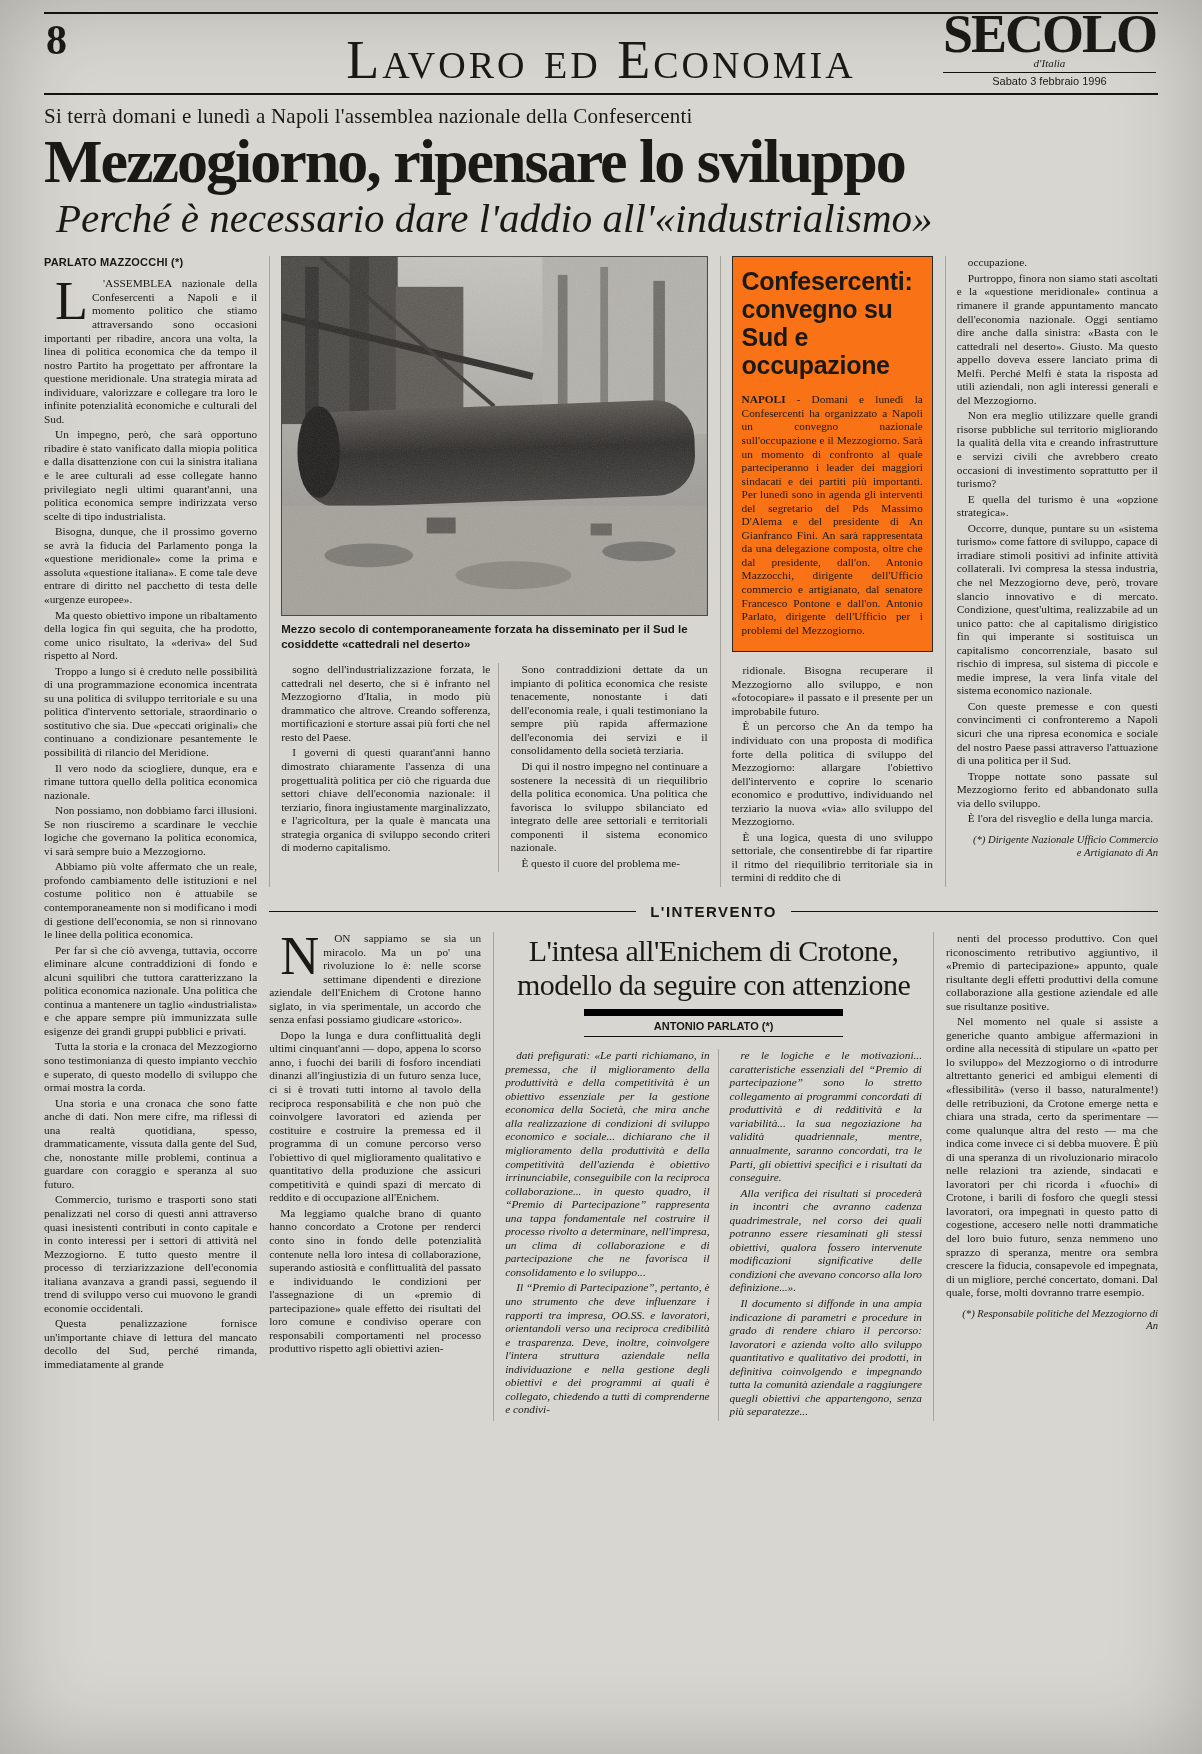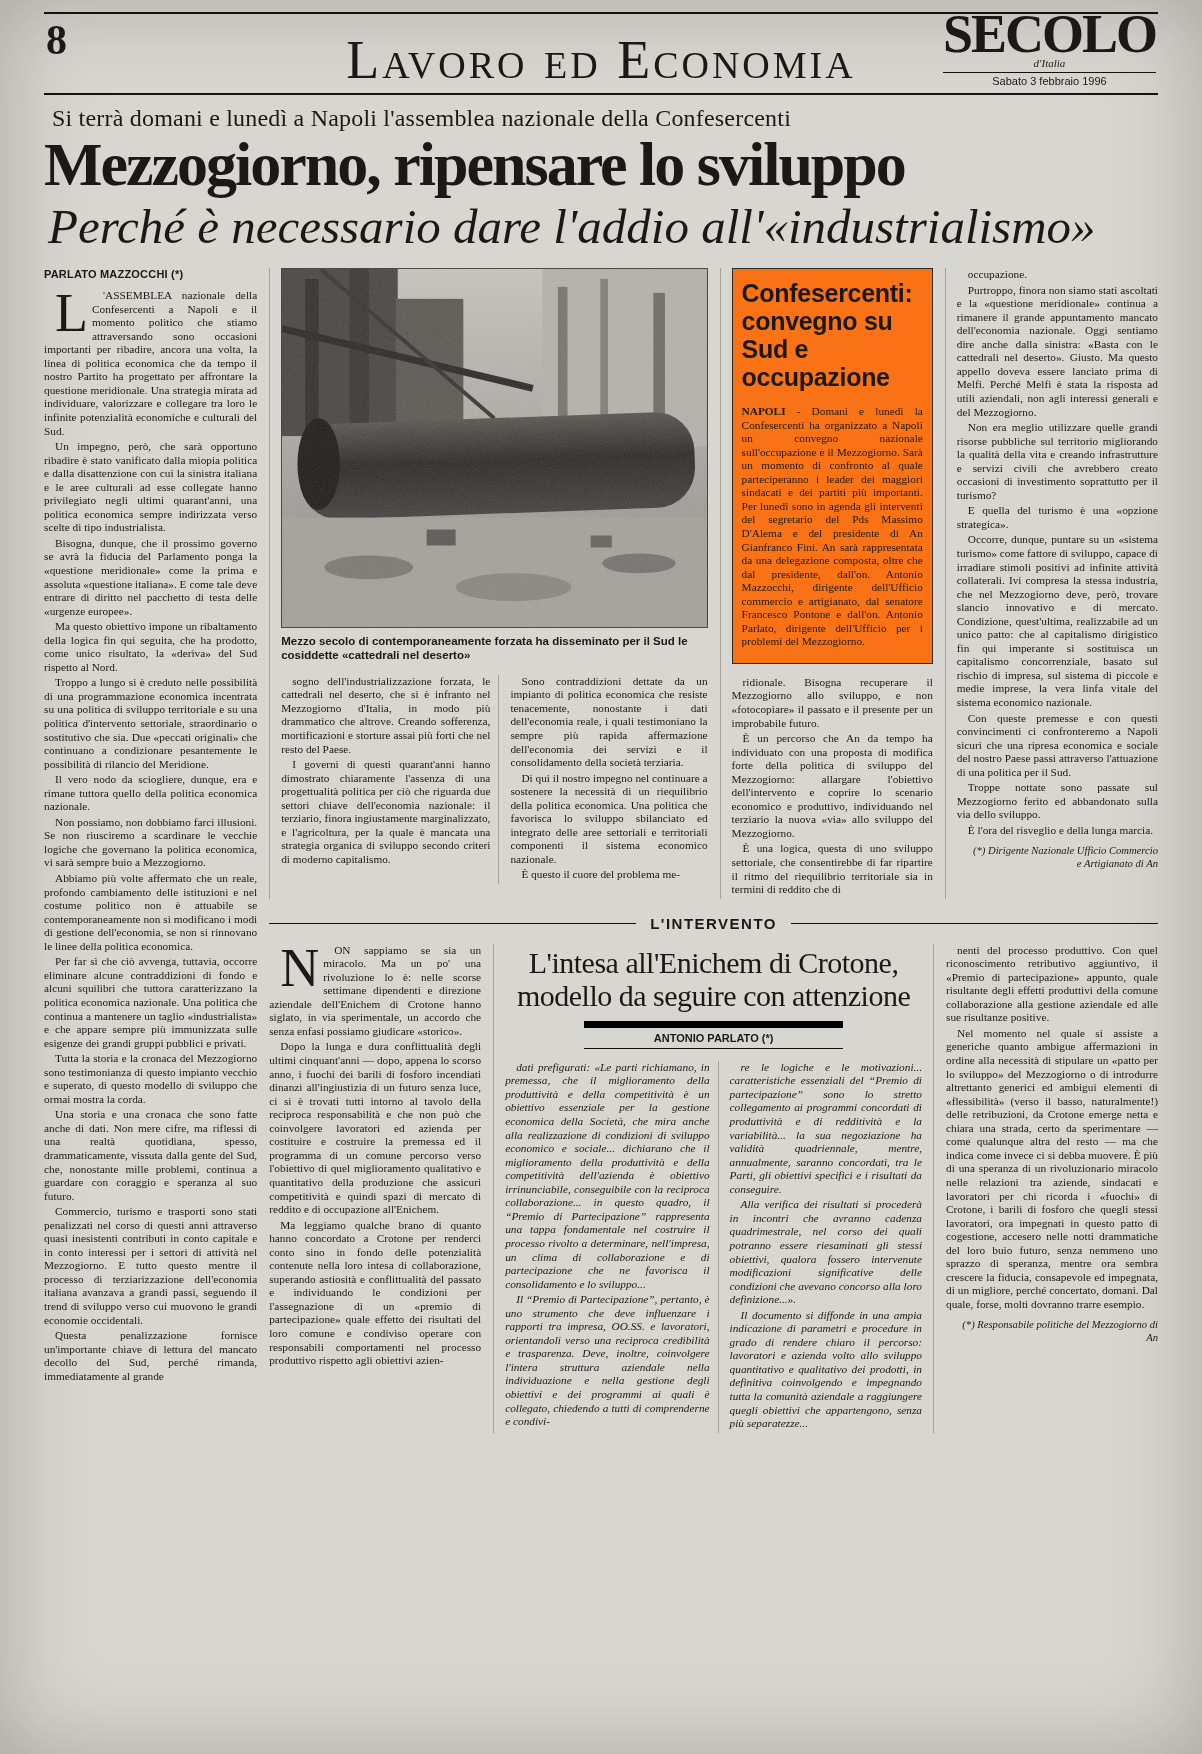--- a/index.html
+++ b/index.html
@@ -15,23 +15,23 @@
   .page-header { position:relative; display:flex; justify-content:space-between; align-items:flex-end;
     border-bottom:2px solid #14120f; padding:2px 2px 6px; height:78px; }
   .page-number { font-size:42px; font-weight:bold; align-self:flex-start; line-height:1; }
   .section-title { position:absolute; left:50%; transform:translateX(-50%); bottom:6px;
     font-variant:small-caps; font-size:54px; line-height:1; letter-spacing:3px; white-space:nowrap; }
   .masthead { text-align:center; min-width:200px; }
   .masthead-name { font-weight:bold; font-size:54px; line-height:.85; letter-spacing:-2px; }
   .masthead-sub { font-style:italic; font-size:11px; line-height:1; }
   .masthead-date { font-family:"Liberation Sans", sans-serif; font-size:11px; border-top:1px solid #14120f; margin-top:3px; padding-top:2px; }
   
-  .kicker { font-size:24px; letter-spacing:.2px; margin:10px 8px 0; line-height:1.1; }
+  .kicker { font-size:21px; letter-spacing:.2px; margin:10px 0 0; line-height:1.1; }
   .headline { font-size:62px; font-weight:bold; letter-spacing:-2px; line-height:1.02; margin-top:2px; }
-  .subheadline { font-size:49px; font-style:italic; margin:4px 4px 16px; line-height:1.05; }
+  .subheadline { font-size:41px; font-style:italic; margin:4px 12px 16px; line-height:1.05; }
   
   .body-grid { display:grid; grid-template-columns:repeat(5,1fr); column-gap:12px; }
   .body-grid p, .sidebar-box p { font-size:11.3px; line-height:1.2; text-align:justify; text-indent:11px; margin-bottom:2px; }
   p.no-indent, .has-dropcap { text-indent:0; }
   .byline { font-family:"Liberation Sans", sans-serif; font-weight:bold; font-size:11px; margin-bottom:9px; letter-spacing:.2px; }
   .dropcap { float:left; font-size:54px; line-height:44px; padding:2px 4px 0 0; }
   .col1 { grid-column:1; grid-row:1 / span 2; }
   .center-zone { grid-column:2 / span 2; grid-row:1; border-left:1px solid #a6a39b; padding-left:11px; }
   .col4 { grid-column:4; grid-row:1; border-left:1px solid #a6a39b; padding-left:11px; }
   .col5 { grid-column:5; grid-row:1; border-left:1px solid #a6a39b; padding-left:11px; }

